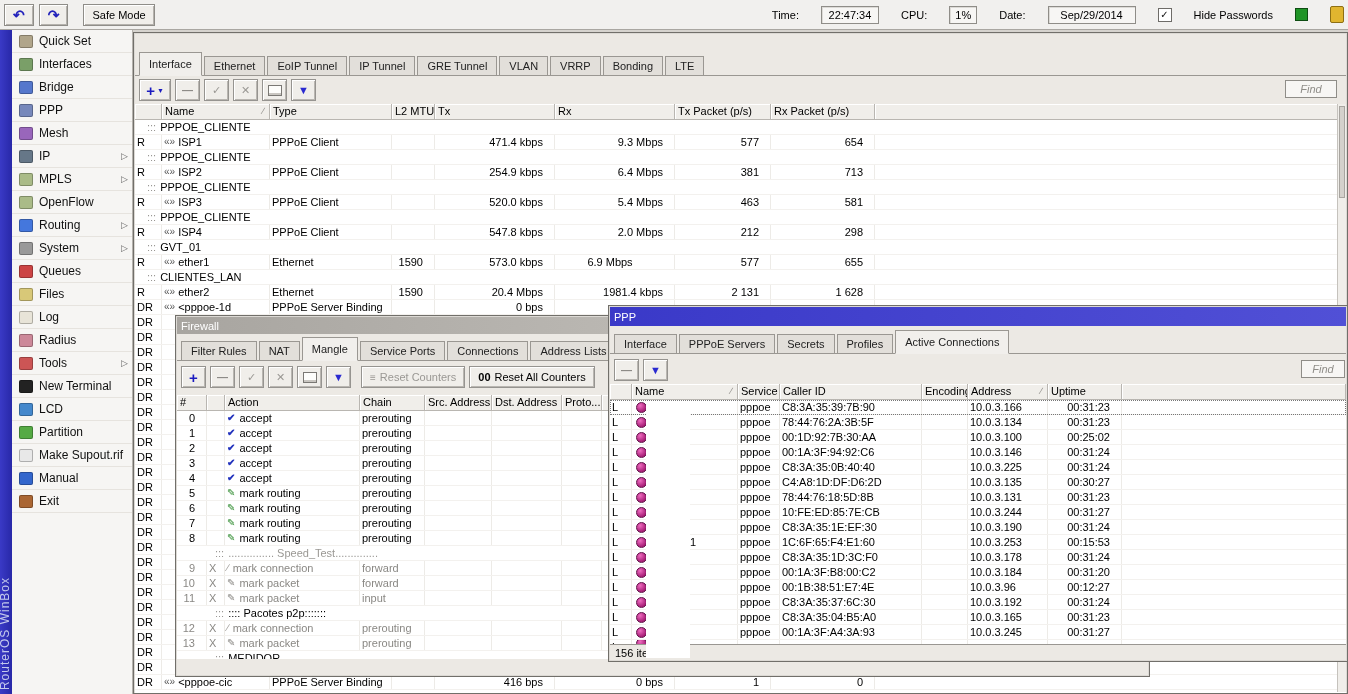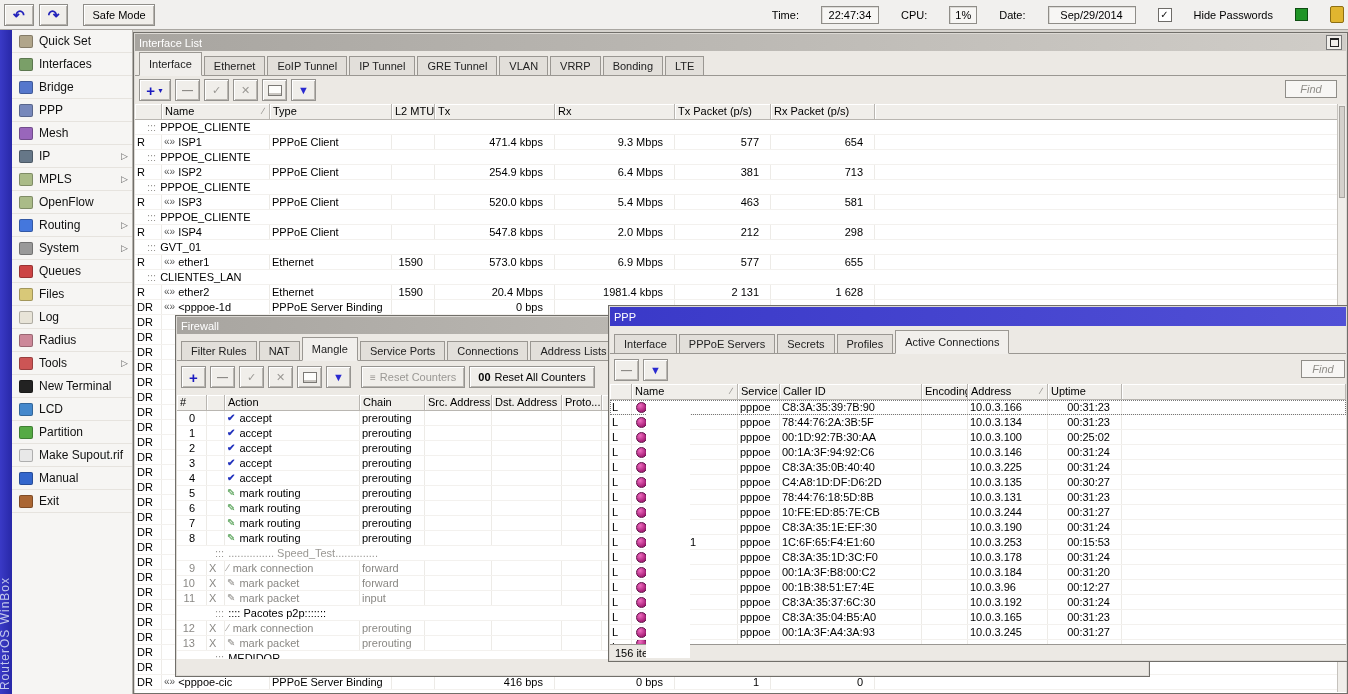--- a/index.html
+++ b/index.html
@@ -220,28 +220,20 @@
         <span class="mico" style="background: rgb(51, 102, 204);"></span>
         <span class="mlabel">Manual</span>
       </div>
       <div class="mitem">
         <span class="mico" style="background: rgb(170, 102, 51);"></span>
         <span class="mlabel">Exit</span>
       </div>
     </div>
 
   <div class="win" id="if-win" style="left:133px;top:32px;width:1215px;height:662px;">
-    <div class="titlebar inactive">
-      <span>Interface List</span>
-      <span class="winbtns">
-        <span class="winbtn">
-            <span class="sq"></span>
-          </span>
-      </span>
-    </div>
     <div class="tabs" id="if-tabs" style="top:18px;height:25px;">
         <div class="tab active">Interface</div>
         <div class="tab">Ethernet</div>
         <div class="tab">EoIP Tunnel</div>
         <div class="tab">IP Tunnel</div>
         <div class="tab">GRE Tunnel</div>
         <div class="tab">VLAN</div>
         <div class="tab">VRRP</div>
         <div class="tab">Bonding</div>
         <div class="tab">LTE</div>
@@ -377,21 +369,21 @@
         </div>
         <div class="trow">
           <div class="td" style="width: 27px;">R</div>
           <div class="td namecell" style="width: 108px;">
             <span class="ifico">«»</span>
             <span>ether1</span>
           </div>
           <div class="td" style="width: 122px;">Ethernet</div>
           <div class="td num" style="width: 43px;">1590</div>
           <div class="td num" style="width: 120px;">573.0 kbps</div>
-          <div class="td num" style="width: 120px;">6.9 Mbps</div>
+          <div class="td num" style="width: 120px; text-align: center;">6.9 Mbps</div>
           <div class="td num" style="width: 96px;">577</div>
           <div class="td num" style="width: 104px;">655</div>
           <div class="td fill" style="width: 0px;"></div>
         </div>
         <div class="commentrow">
           <span class="cmark">:::</span>
           <span>CLIENTES_LAN</span>
         </div>
         <div class="trow">
           <div class="td" style="width: 27px;">R</div>

